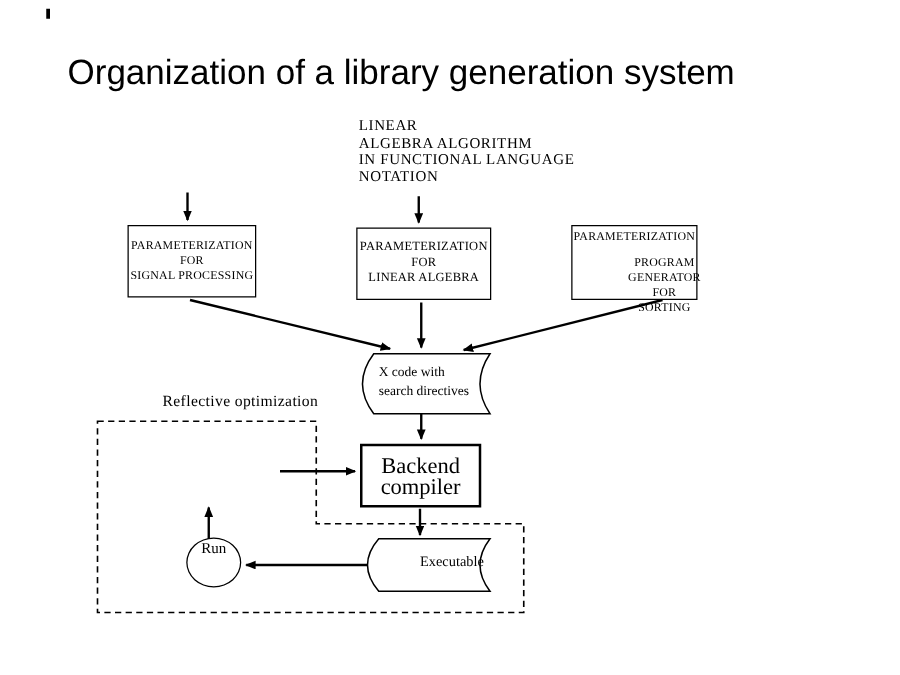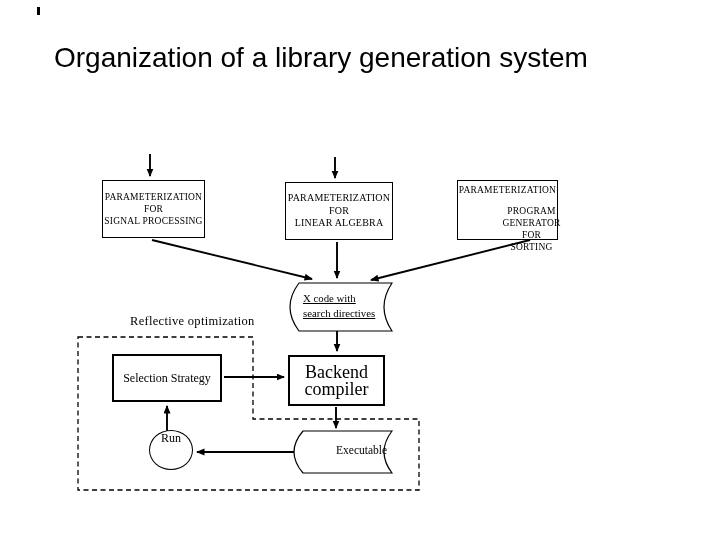--- a/index.html
+++ b/index.html
@@ -31,21 +31,21 @@
   .box-param-sorting .body { margin-top:9px;margin-left:48px; }
   .box-selection { left:112px; top:354px; width:110px; height:48px; font-size:12px; border-width:2px; }
   .box-backend { left:288px; top:355px; width:97px; height:51px; font-size:18px; line-height:17px; border-width:2px; }
   .reflective { position:absolute; left:110px; top:314px; font-size:12.5px; letter-spacing:0.3px;margin-left:20px; }
   .run-ellipse {
     position:absolute; left:149px; top:430px; width:44px; height:40px;
     border:1.2px solid #000; border-radius:50%;
     display:flex; align-items:flex-start; justify-content:center; font-size:12px;
   }
   .store-text { position:absolute; font-size:10.8px; line-height:14.5px; }
-  .xcode-text { left:303px; top:291px;text-decoration:underline; }
+  .xcode-text { left:303px; top:291px; }
   .exec-text  { left:308px; top:443px; font-size:11.5px;margin-left:28px; }
   .lines-svg { position:absolute; left:0; top:0; width:720px; height:540px; }
 </style>
 </head>
 <body>
 
 <div class="slide">
 
   <div class="corner-mark"></div>
 
@@ -68,39 +68,42 @@
     <line x1="337" y1="331" x2="337" y2="351" stroke="#000" stroke-width="1.9" marker-end="url(#arr)"></line>
     <line x1="224" y1="377" x2="284" y2="377" stroke="#000" stroke-width="1.9" marker-end="url(#arr)"></line>
     <line x1="336" y1="407" x2="336" y2="428" stroke="#000" stroke-width="1.9" marker-end="url(#arr)"></line>
     <line x1="294" y1="452" x2="197" y2="452" stroke="#000" stroke-width="1.9" marker-end="url(#arr)"></line>
     <line x1="167" y1="431" x2="167" y2="406" stroke="#000" stroke-width="1.9" marker-end="url(#arr)"></line>
 
     <path d="M299,283 L392,283 Q376,307 392,331 L299,331 Q281,307 299,283 Z" fill="#ffffff" stroke="#000" stroke-width="1.2"></path>
     <path d="M303,431 L392,431 Q376,452 392,473 L303,473 Q285,452 303,431 Z" fill="#ffffff" stroke="#000" stroke-width="1.2"></path>
   </svg>
 
+  <div class="caps-label pre" style="left:287px; top:94px;">LINEAR
+ALGEBRA ALGORITHM
+IN FUNCTIONAL LANGUAGE
+NOTATION</div>
 
   <div class="box box-param-signal pre">PARAMETERIZATION
 FOR
 SIGNAL PROCESSING</div>
   <div class="box box-param-linear pre">PARAMETERIZATION
 FOR
 LINEAR ALGEBRA</div>
   <div class="box box-param-sorting">
     <div class="pre">PARAMETERIZATION</div>
     <div class="body pre">PROGRAM
 GENERATOR FOR
 SORTING</div>
   </div>
 
   <div class="store-text xcode-text pre">X code with
 search directives</div>
   <div class="store-text exec-text pre">Executable</div>
 
   <div class="reflective">Reflective optimization</div>
-  <div class="box box-selection">Selection Strategy</div>
   <div class="box box-backend pre">Backend
 compiler</div>
   <div class="run-ellipse">
     <span>Run</span>
   </div>
 
 </div>
 
 </body></html>

